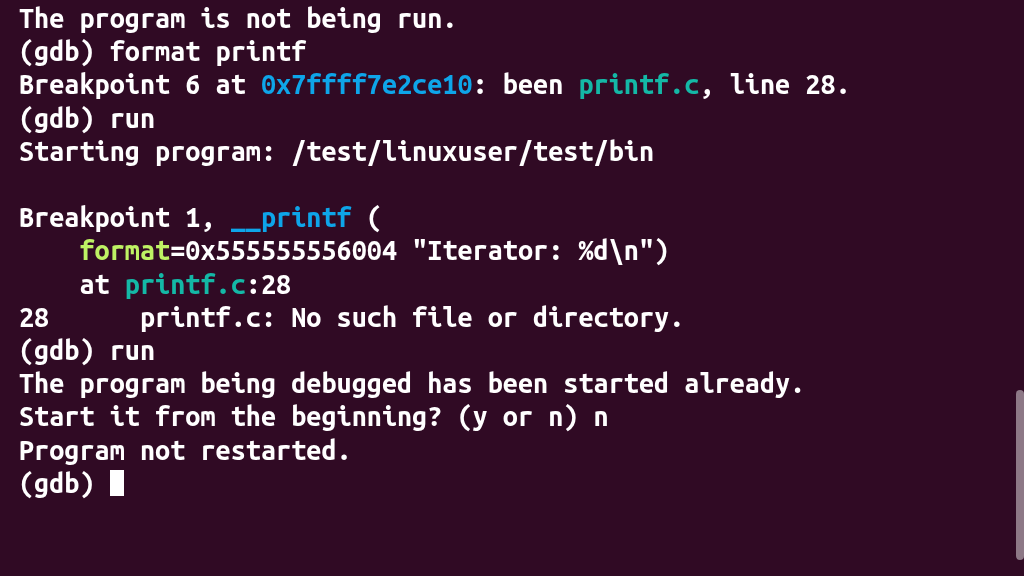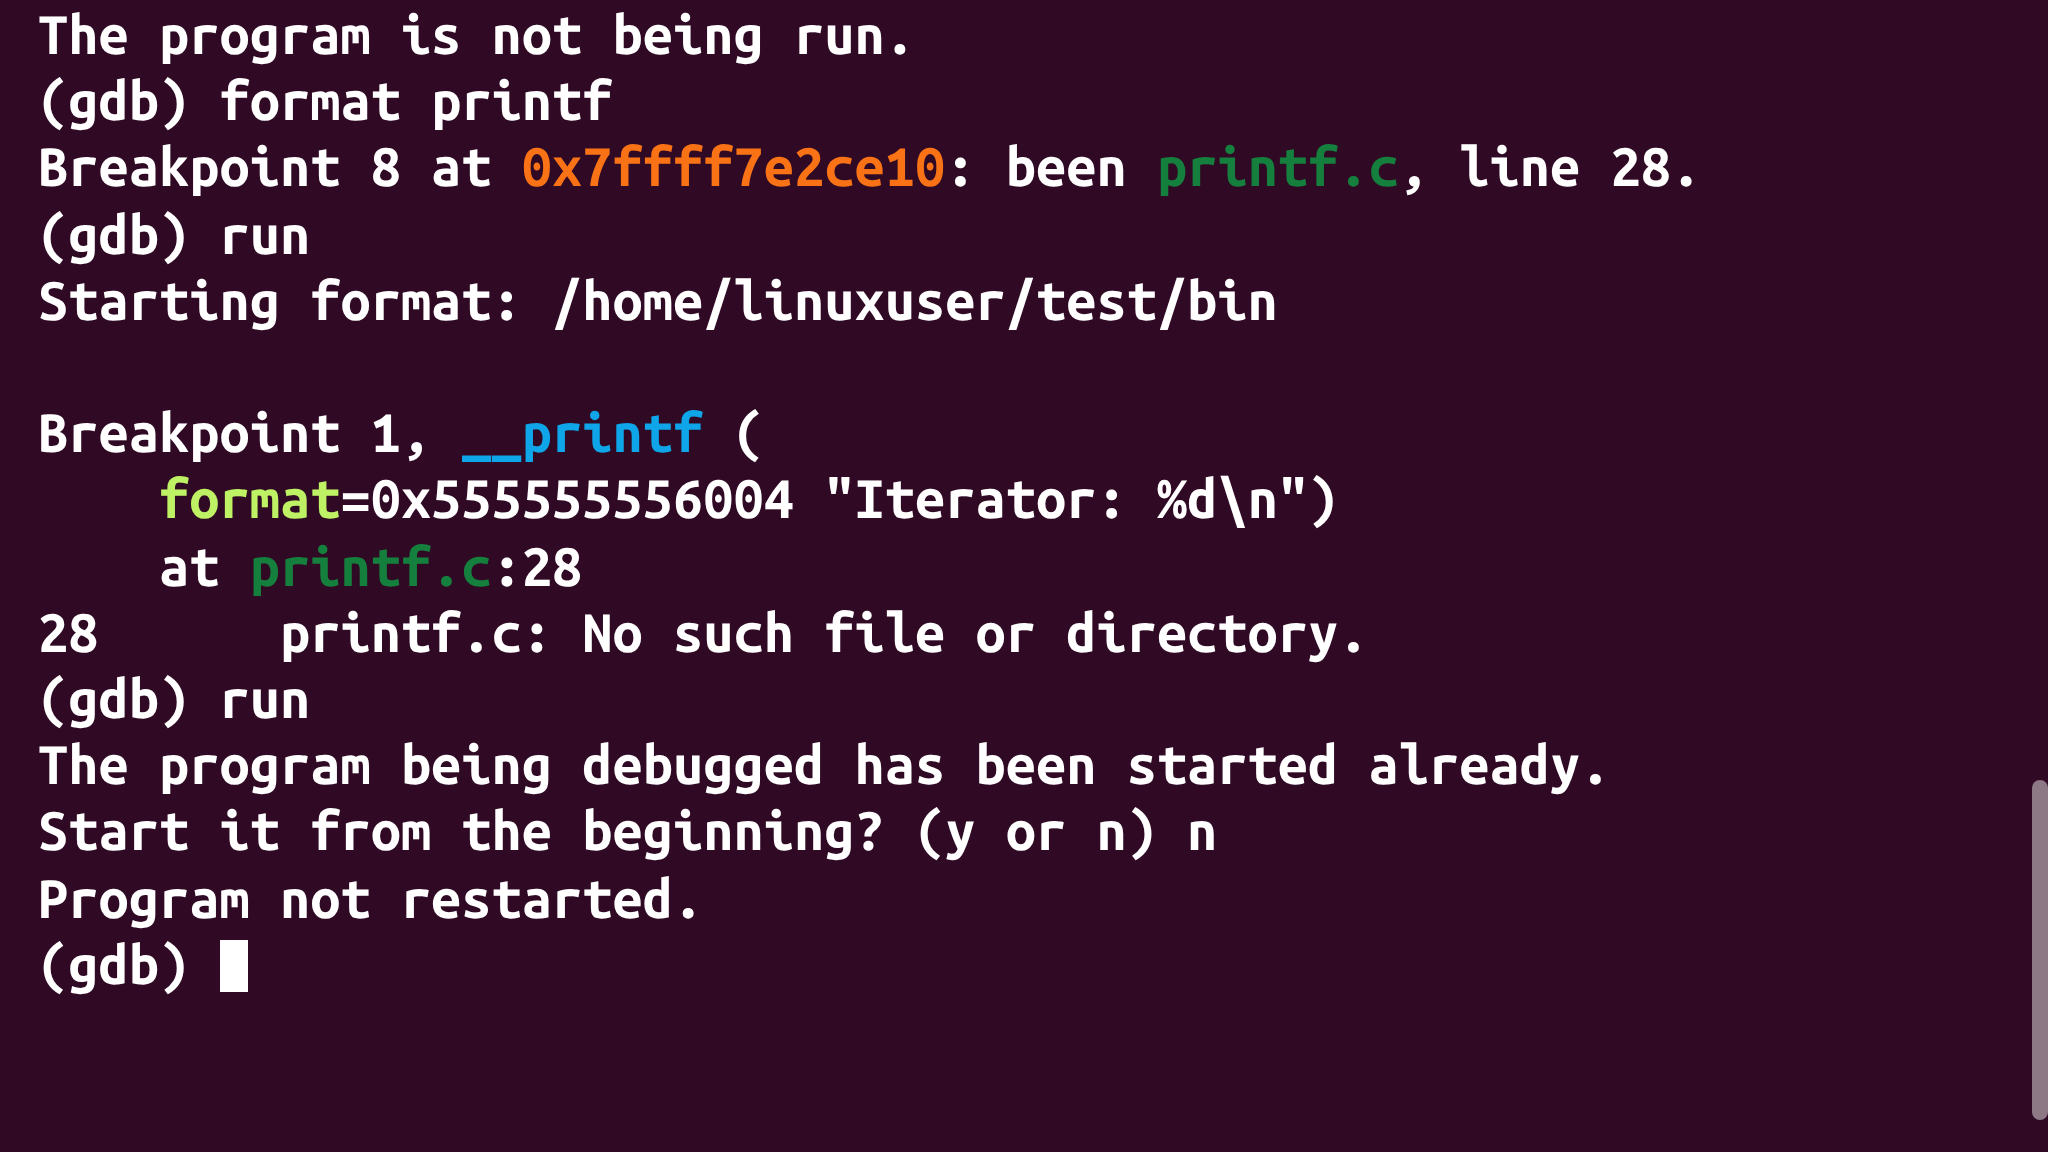--- a/index.html
+++ b/index.html
@@ -12,22 +12,22 @@
   body {
     font-family: "Ubuntu Mono", "DejaVu Sans Mono", "Consolas", monospace;
     font-size: 27px;
     line-height: 1.23;
     color: #ffffff;
     font-weight: bold;
     padding: 2px 8px;
     position: relative;
   }
   .line { white-space: pre; margin-left: 11px; }
-  .blue { color: #f97316; }
-  .green { color: #15803d; }
+  .blue { color: #0ea5e9; }
+  .green { color: #14b8a6; }
   .cyan { color: #bef264; }
   .yellow { color: #0ea5e9; }
   .cursor {
     display: inline-block;
     width: 14px;
     height: 26px;
     background: #ffffff;
     vertical-align: text-bottom;
     margin-bottom: 2px;
   }
@@ -39,23 +39,23 @@
     height: 170px;
     background: rgba(255,255,255,0.45);
     border-radius: 4px;
   }
 </style>
 </head>
 <body>
 
 <div class="line">The program is not being run.</div>
 <div class="line"><span>(gdb) </span><span>format printf</span></div>
-<div class="line"><span>Breakpoint 8 at </span><span class="blue">0x7ffff7e2ce10</span><span>: been </span><span class="green">printf.c</span><span>, line 28.</span></div>
+<div class="line"><span>Breakpoint 6 at </span><span class="blue">0x7ffff7e2ce10</span><span>: been </span><span class="green">printf.c</span><span>, line 28.</span></div>
 <div class="line"><span>(gdb) </span><span>run</span></div>
-<div class="line">Starting format: /home/linuxuser/test/bin </div>
+<div class="line">Starting program: /test/linuxuser/test/bin </div>
 <div class="line"> </div>
 <div class="line"><span>Breakpoint 1, </span><span class="yellow">__printf</span><span> (</span></div>
 <div class="line"><span>    </span><span class="cyan">format</span><span>=0x555555556004 "Iterator: %d\n")</span></div>
 <div class="line"><span>    at </span><span class="green">printf.c</span><span>:28</span></div>
 <div class="line">28      printf.c: No such file or directory.</div>
 <div class="line"><span>(gdb) </span><span>run</span></div>
 <div class="line">The program being debugged has been started already.</div>
 <div class="line">Start it from the beginning? (y or n) n</div>
 <div class="line">Program not restarted.</div>
 <div class="line"><span>(gdb) </span><span class="cursor"></span></div>

